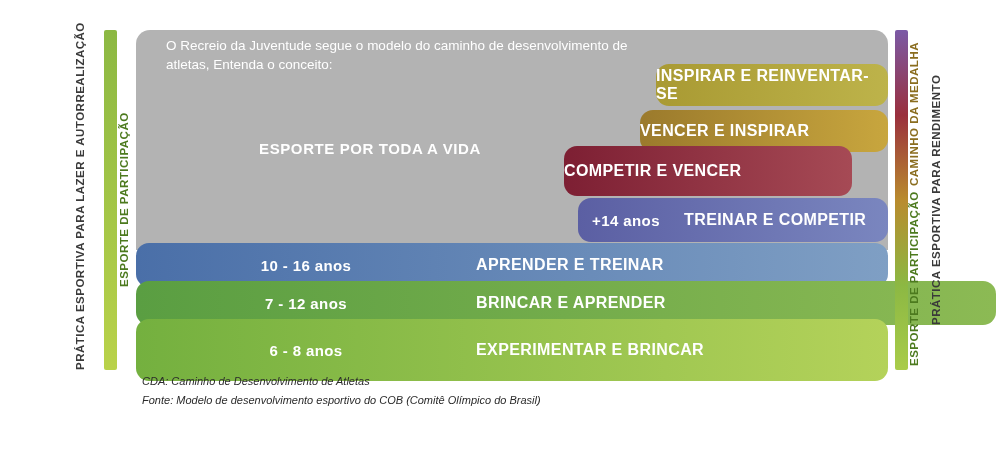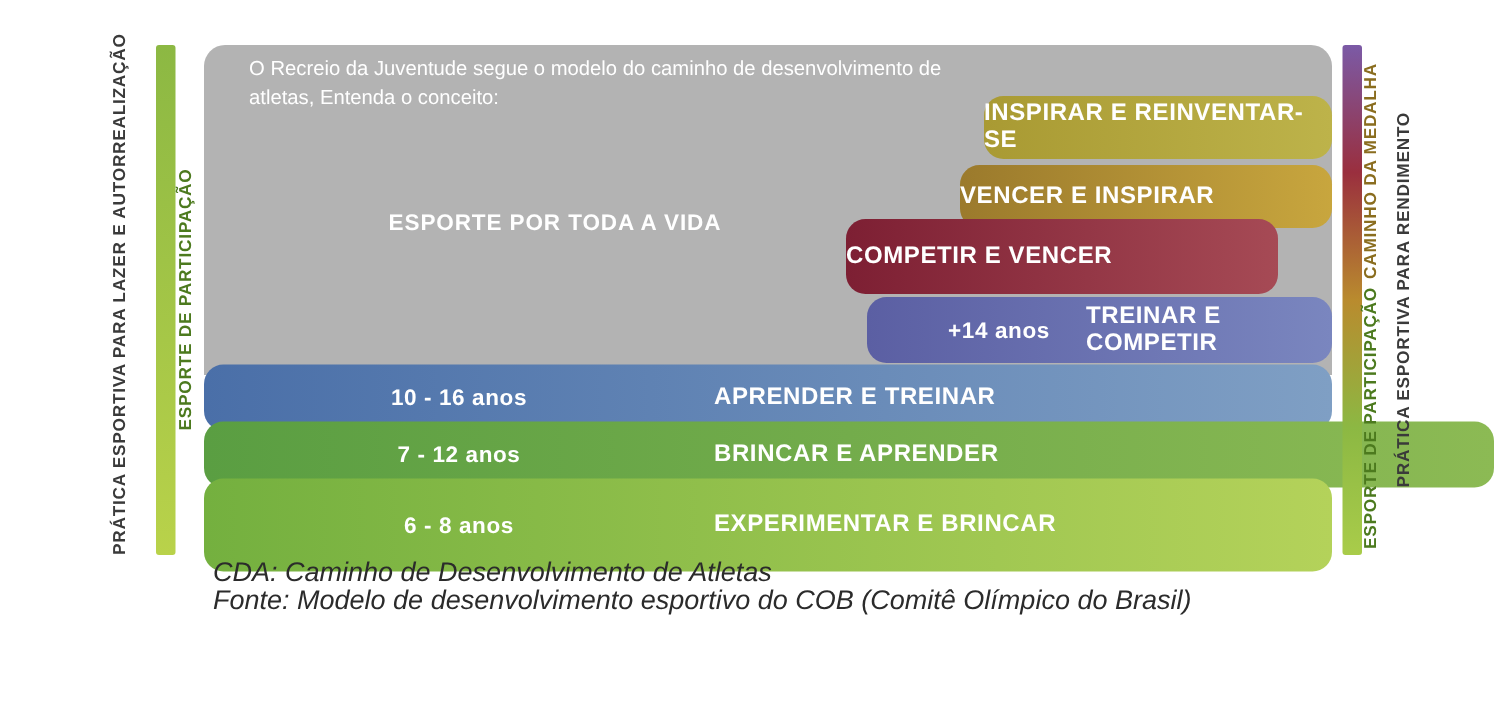--- a/index.html
+++ b/index.html
@@ -158,21 +158,20 @@
   #stage-competir {
     left: 564px; top: 146px; width: 288px; height: 50px;
     background: linear-gradient(to right, #7d1f33, #a64a55);
     justify-content: center;
   }
   #stage-treinar {
     left: 578px; top: 198px; width: 310px; height: 44px;
     background: linear-gradient(to right, #5b5fa3, #7a86bf);
     justify-content: center;
     gap: 10px;
-    padding-left: 40px;
   }
   #stage-treinar .age { min-width: 96px; }
 
   
   #stage-aprender {
     left: 136px; top: 243px; width: 752px; height: 44px;
     background: linear-gradient(to right, #4a6fa8, #7f9fc4);
   }
   #stage-brincar {
     left: 136px; top: 281px; width: 860px; height: 44px;
@@ -192,21 +191,21 @@
   #stage-experimentar .title {
     width: 400px;
     flex: none;
   }
 
   
   #footnotes {
     position: absolute;
     left: 142px;
     top: 372px;
-    font-size: 18px;
+    font-size: 11px;
     font-style: italic;
     color: #2b2b2b;
     line-height: 19px;
   }
 </style>
 </head>
 <body>
 
 <div id="stage">
 

